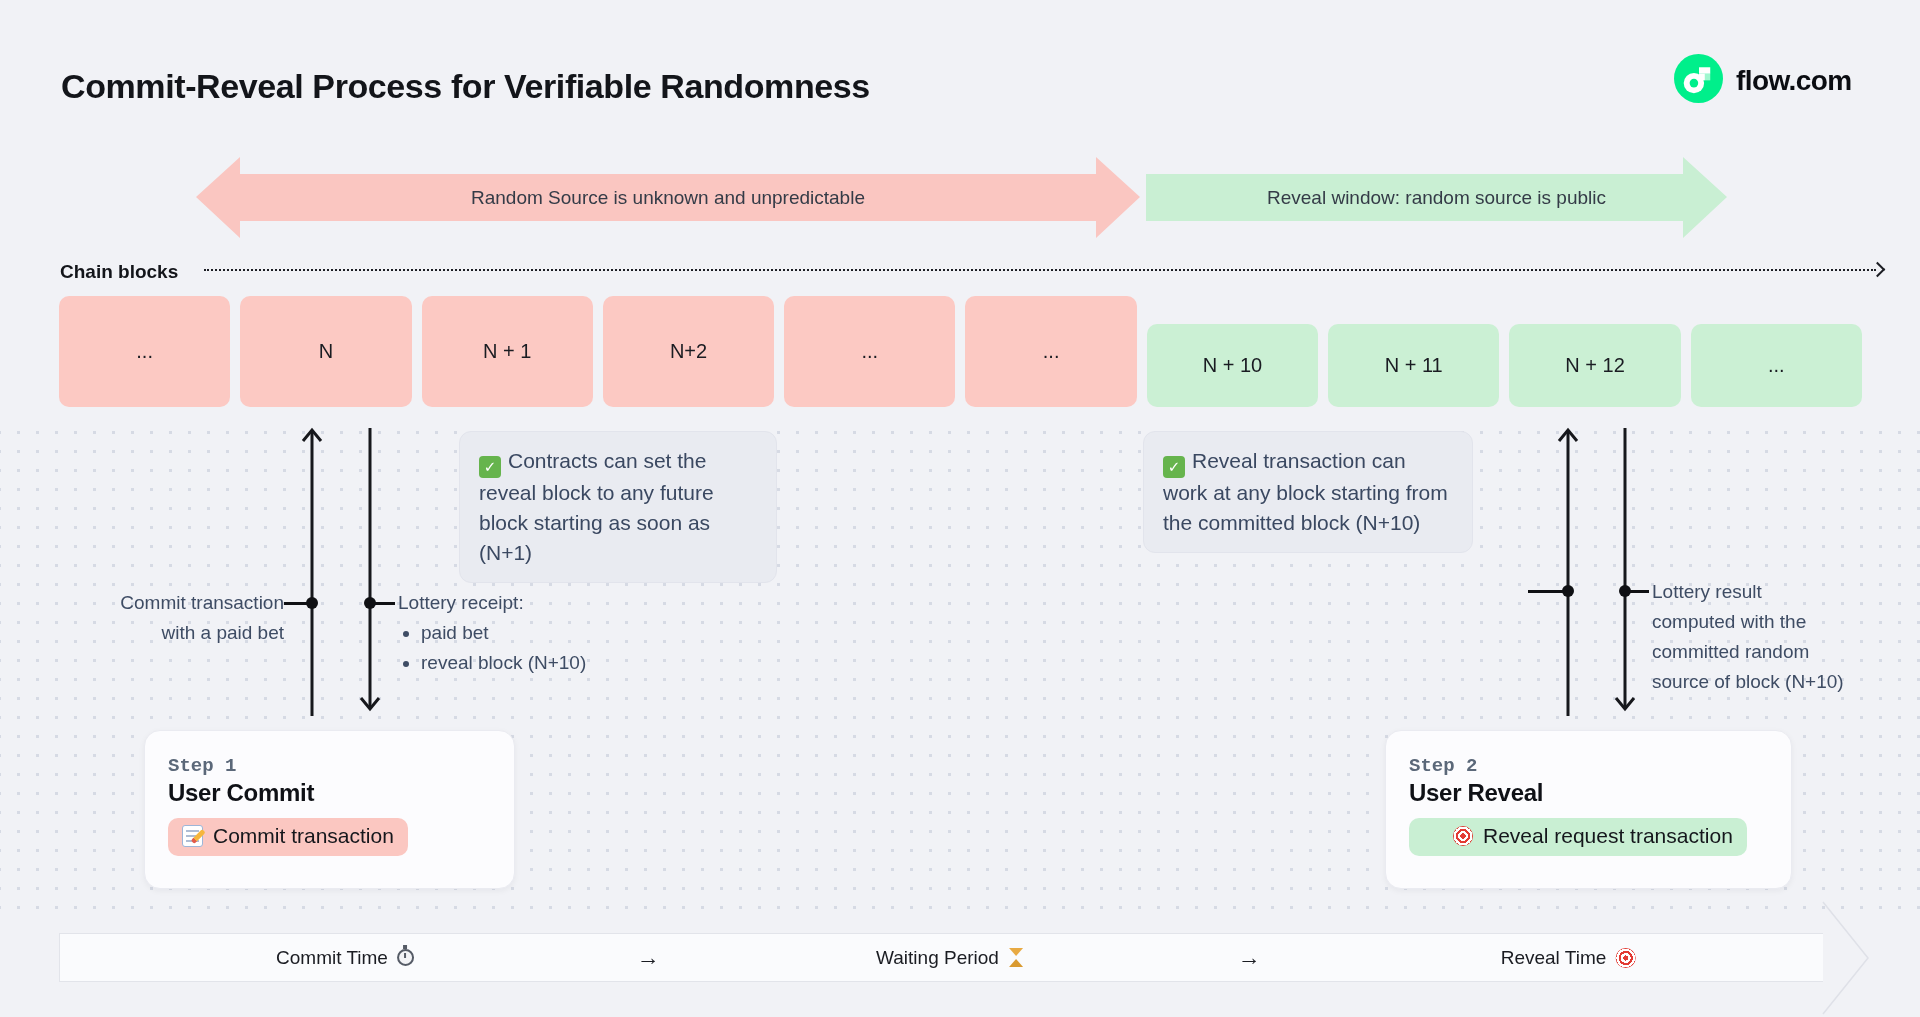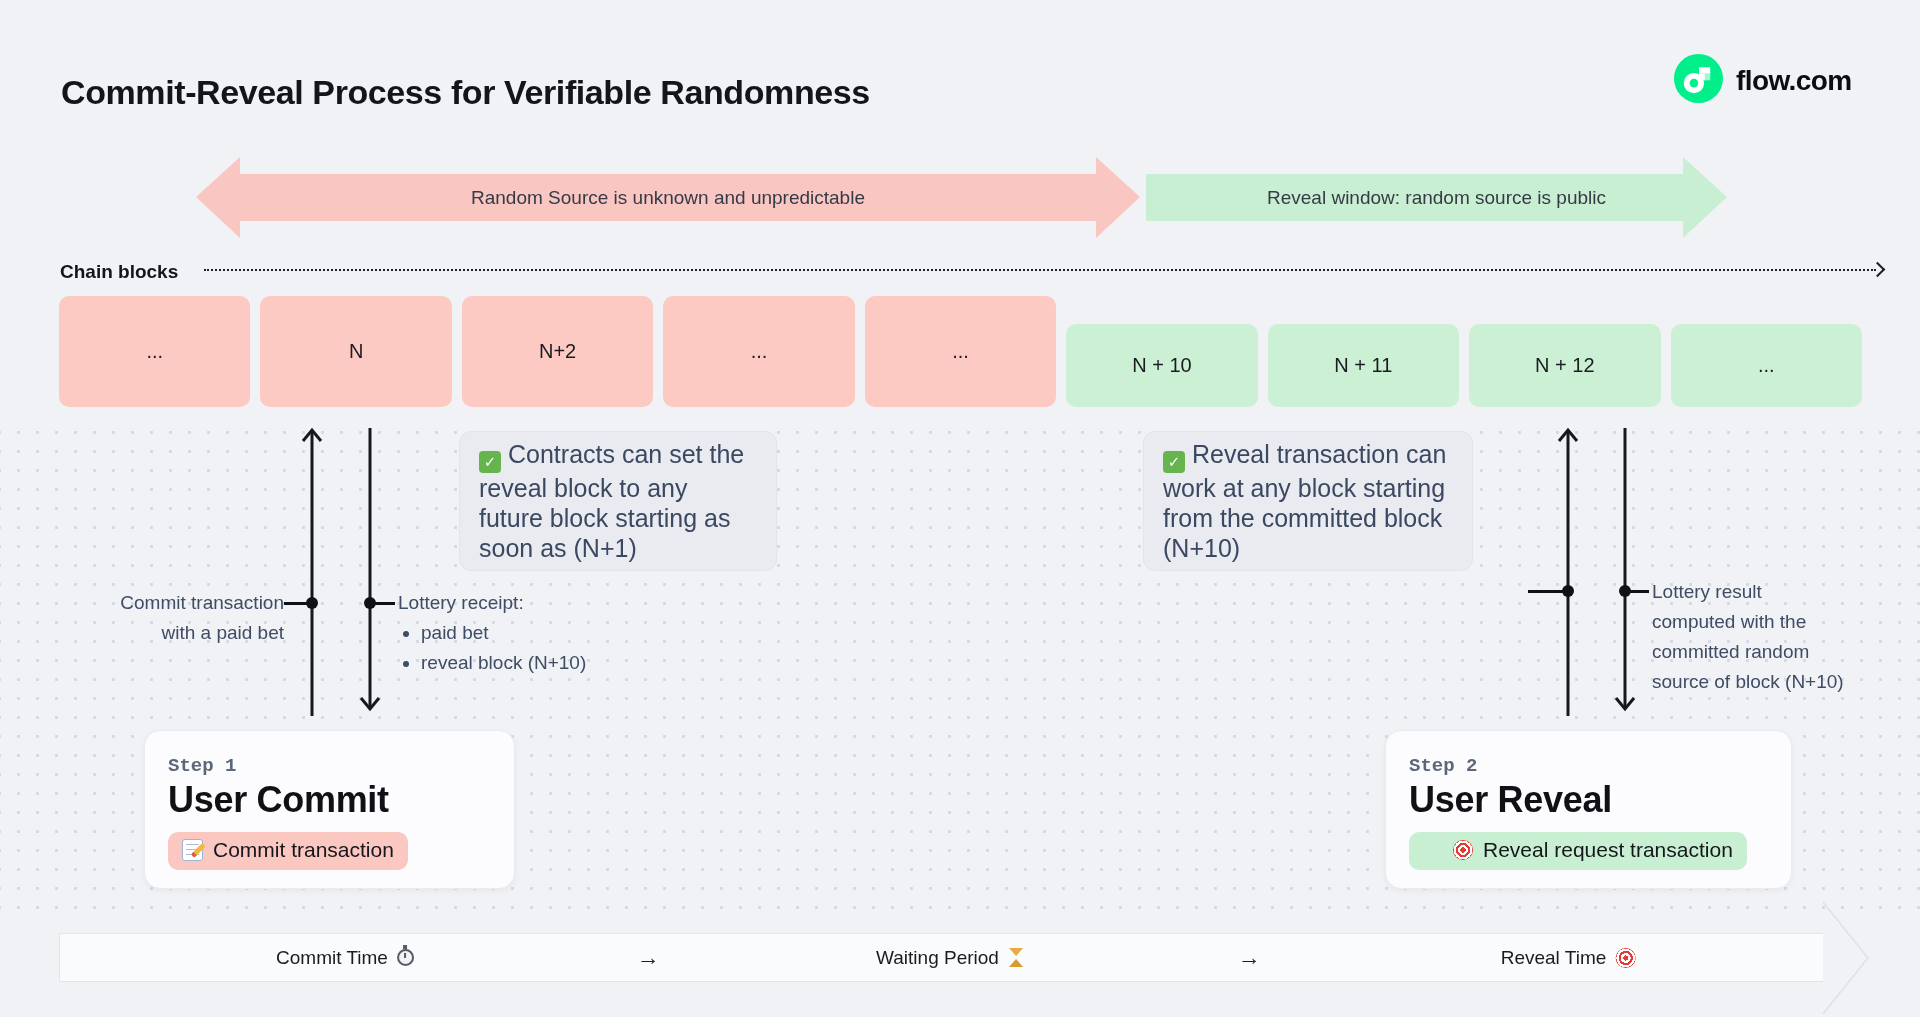--- a/index.html
+++ b/index.html
@@ -11,21 +11,21 @@
     color:#1a1c22;
   }
   
   .dots-band {
     position:absolute; left:0; top:416px; width:1920px; height:496px;
     background-image:radial-gradient(circle, #d6dae4 1.6px, transparent 1.9px);
     background-size:19px 19px; background-position:9px 7px;
   }
   
   .page-title {
-    position:absolute; left:61px; top:73px;
+    position:absolute; left:61px; top:67px;
     font-size:34px; font-weight:700; letter-spacing:-0.4px; color:#13151a;
   }
   .brand { position:absolute; left:1674px; top:54px; display:flex; align-items:center; gap:13px; }
   .brand-name { font-size:28px; font-weight:700; letter-spacing:-0.6px; color:#0b0d12; }
   
   .phase-arrow { position:absolute; top:157px; height:81px; }
   .phase-arrow .lbl {
     position:absolute; left:0; right:0; top:17px; height:47px; line-height:47px;
     text-align:center; font-size:19px; color:#343b47;
   }
@@ -48,21 +48,21 @@
   .blocks { position:absolute; left:59px; top:296px; width:1803px; height:111px; display:flex; gap:10px; }
   .block {
     flex:1; border-radius:10px; display:flex; align-items:center; justify-content:center;
     font-size:20px; color:#1a1c22;
   }
   .block.pink { background:#FCC9C3; }
   .block.green { background:#CBF0D4;margin-top:28px; }
   
   .note {
     position:absolute; background:#E9EBF1; border:1px solid #e2e4ec; border-radius:12px;
-    padding:7px 19px; font-size:25px; line-height:30px; color:#3A4861;
+    padding:14px 19px; font-size:21px; line-height:30px; color:#3A4861;
   }
   .note-commit { left:459px; top:431px; width:318px; }
   .note-reveal { left:1143px; top:431px; width:330px; }
   .check-icon {
     display:inline-block; width:22px; height:22px; background:#66b44d; border-radius:4px;
     color:#fff; text-align:center; line-height:22px; font-size:15px; font-weight:700;
     vertical-align:-4px; margin-right:7px;
   }
   .check-icon::before { content:"\2713"; }
   
@@ -84,21 +84,21 @@
   .ann li { list-style:disc; }
   
   .card {
     position:absolute; top:730px; height:159px; background:#fcfcfe;
     border:1px solid #eaebf1; border-radius:16px; box-shadow:0 2px 6px rgba(20,24,40,.05);
     padding:24px 23px;
   }
   .card-commit { left:144px; width:371px; }
   .card-reveal { left:1385px; width:407px; }
   .eyebrow { font-size:19px; font-weight:700; color:#5b6879;font-family:Liberation Mono, monospace; }
-  .card-title { margin:2px 0 11px; font-size:36px; font-weight:700; letter-spacing:-0.3px; color:#0f1116; }
+  .card-title { margin:2px 0 11px; font-size:24px; font-weight:700; letter-spacing:-0.3px; color:#0f1116; }
   .badge {
     display:inline-flex; align-items:center; gap:10px; border-radius:10px;
     padding:6px 14px 8px; font-size:21px; color:#15171c;
   }
   .badge-pink { background:#FBC7C1; }
   .badge-green { background:#C9EFD3;padding-left:44px; }
   
   .memo-icon { position:relative; width:21px; height:22px; background:#fff; border:1.5px solid #9db6d8; border-radius:3px; flex:none; }
   .memo-icon::before {
     content:""; position:absolute; left:3px; right:3px; top:4px; height:12px;
@@ -166,20 +166,21 @@
     <span class="lbl">Reveal window: random source is public</span>
   </div>
 
   <div class="chain-label">Chain blocks</div>
   <div class="chain-line"></div>
   <div class="chain-line-head"></div>
 
   <div class="blocks">
     <div class="block pink">...</div>
     <div class="block pink">N</div>
+    <div class="block pink">N + 1</div>
     <div class="block pink">N+2</div>
     <div class="block pink">...</div>
     <div class="block pink">...</div>
     <div class="block green">N + 10</div>
     <div class="block green">N + 11</div>
     <div class="block green">N + 12</div>
     <div class="block green">...</div>
   </div>
 
   <div class="note note-commit">

